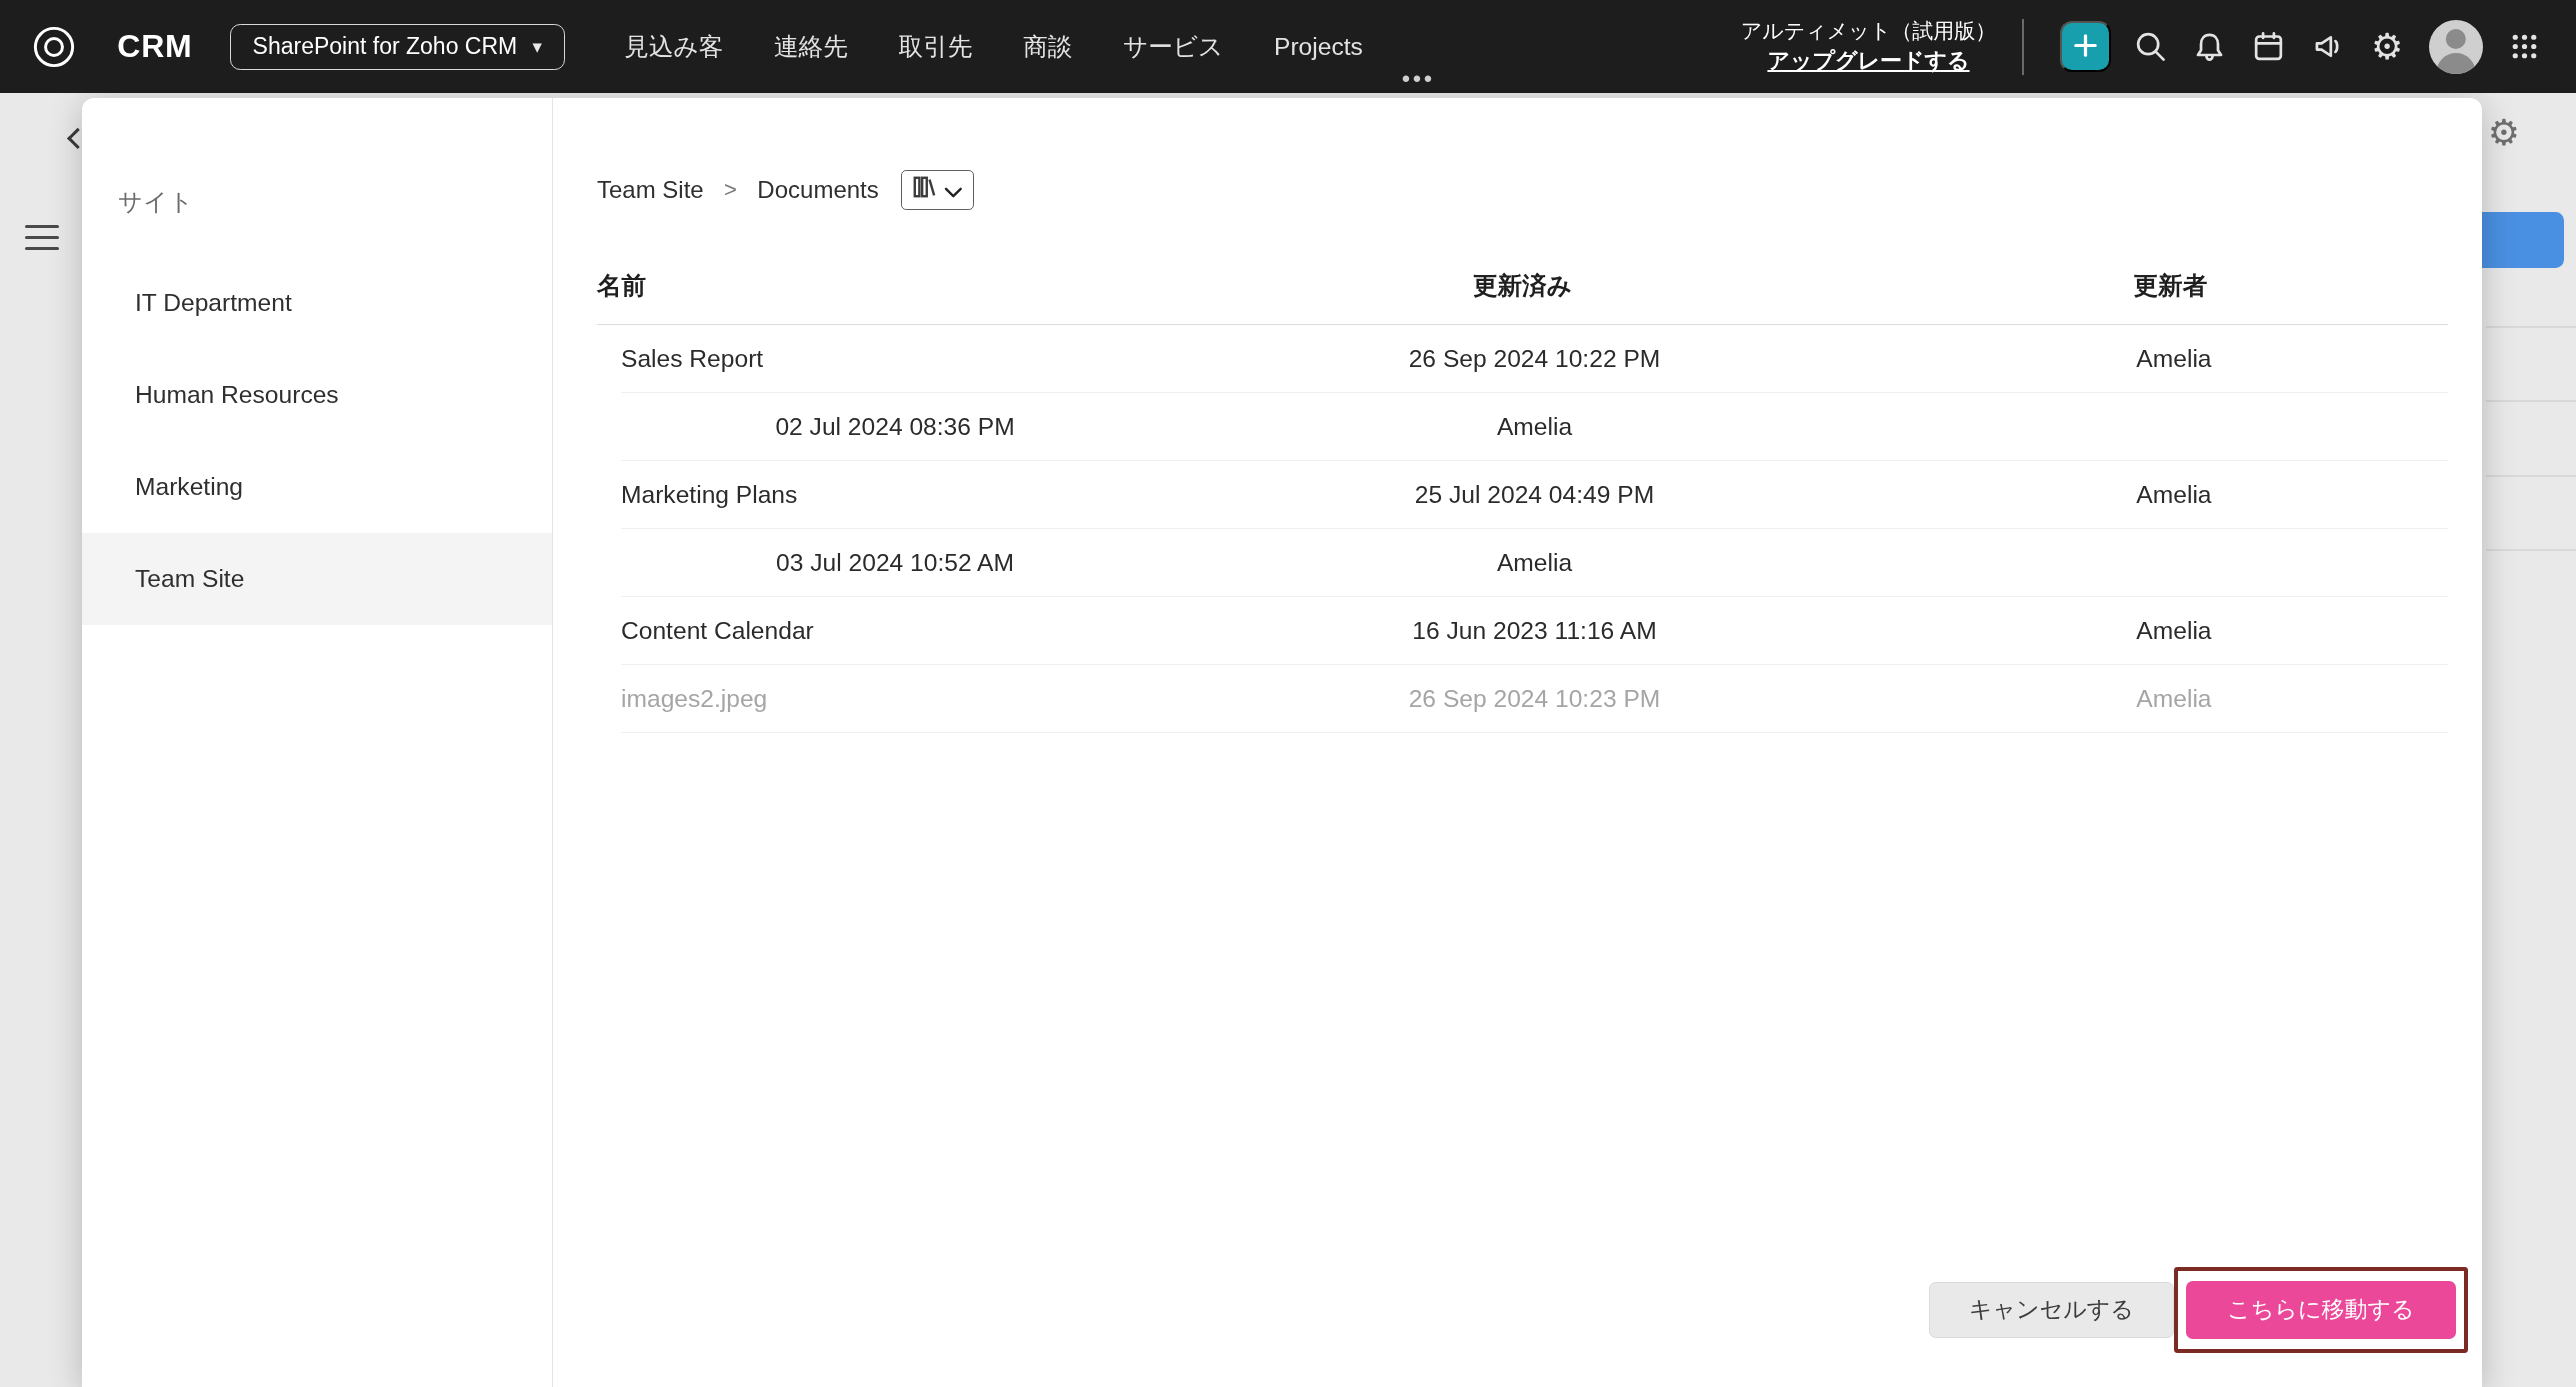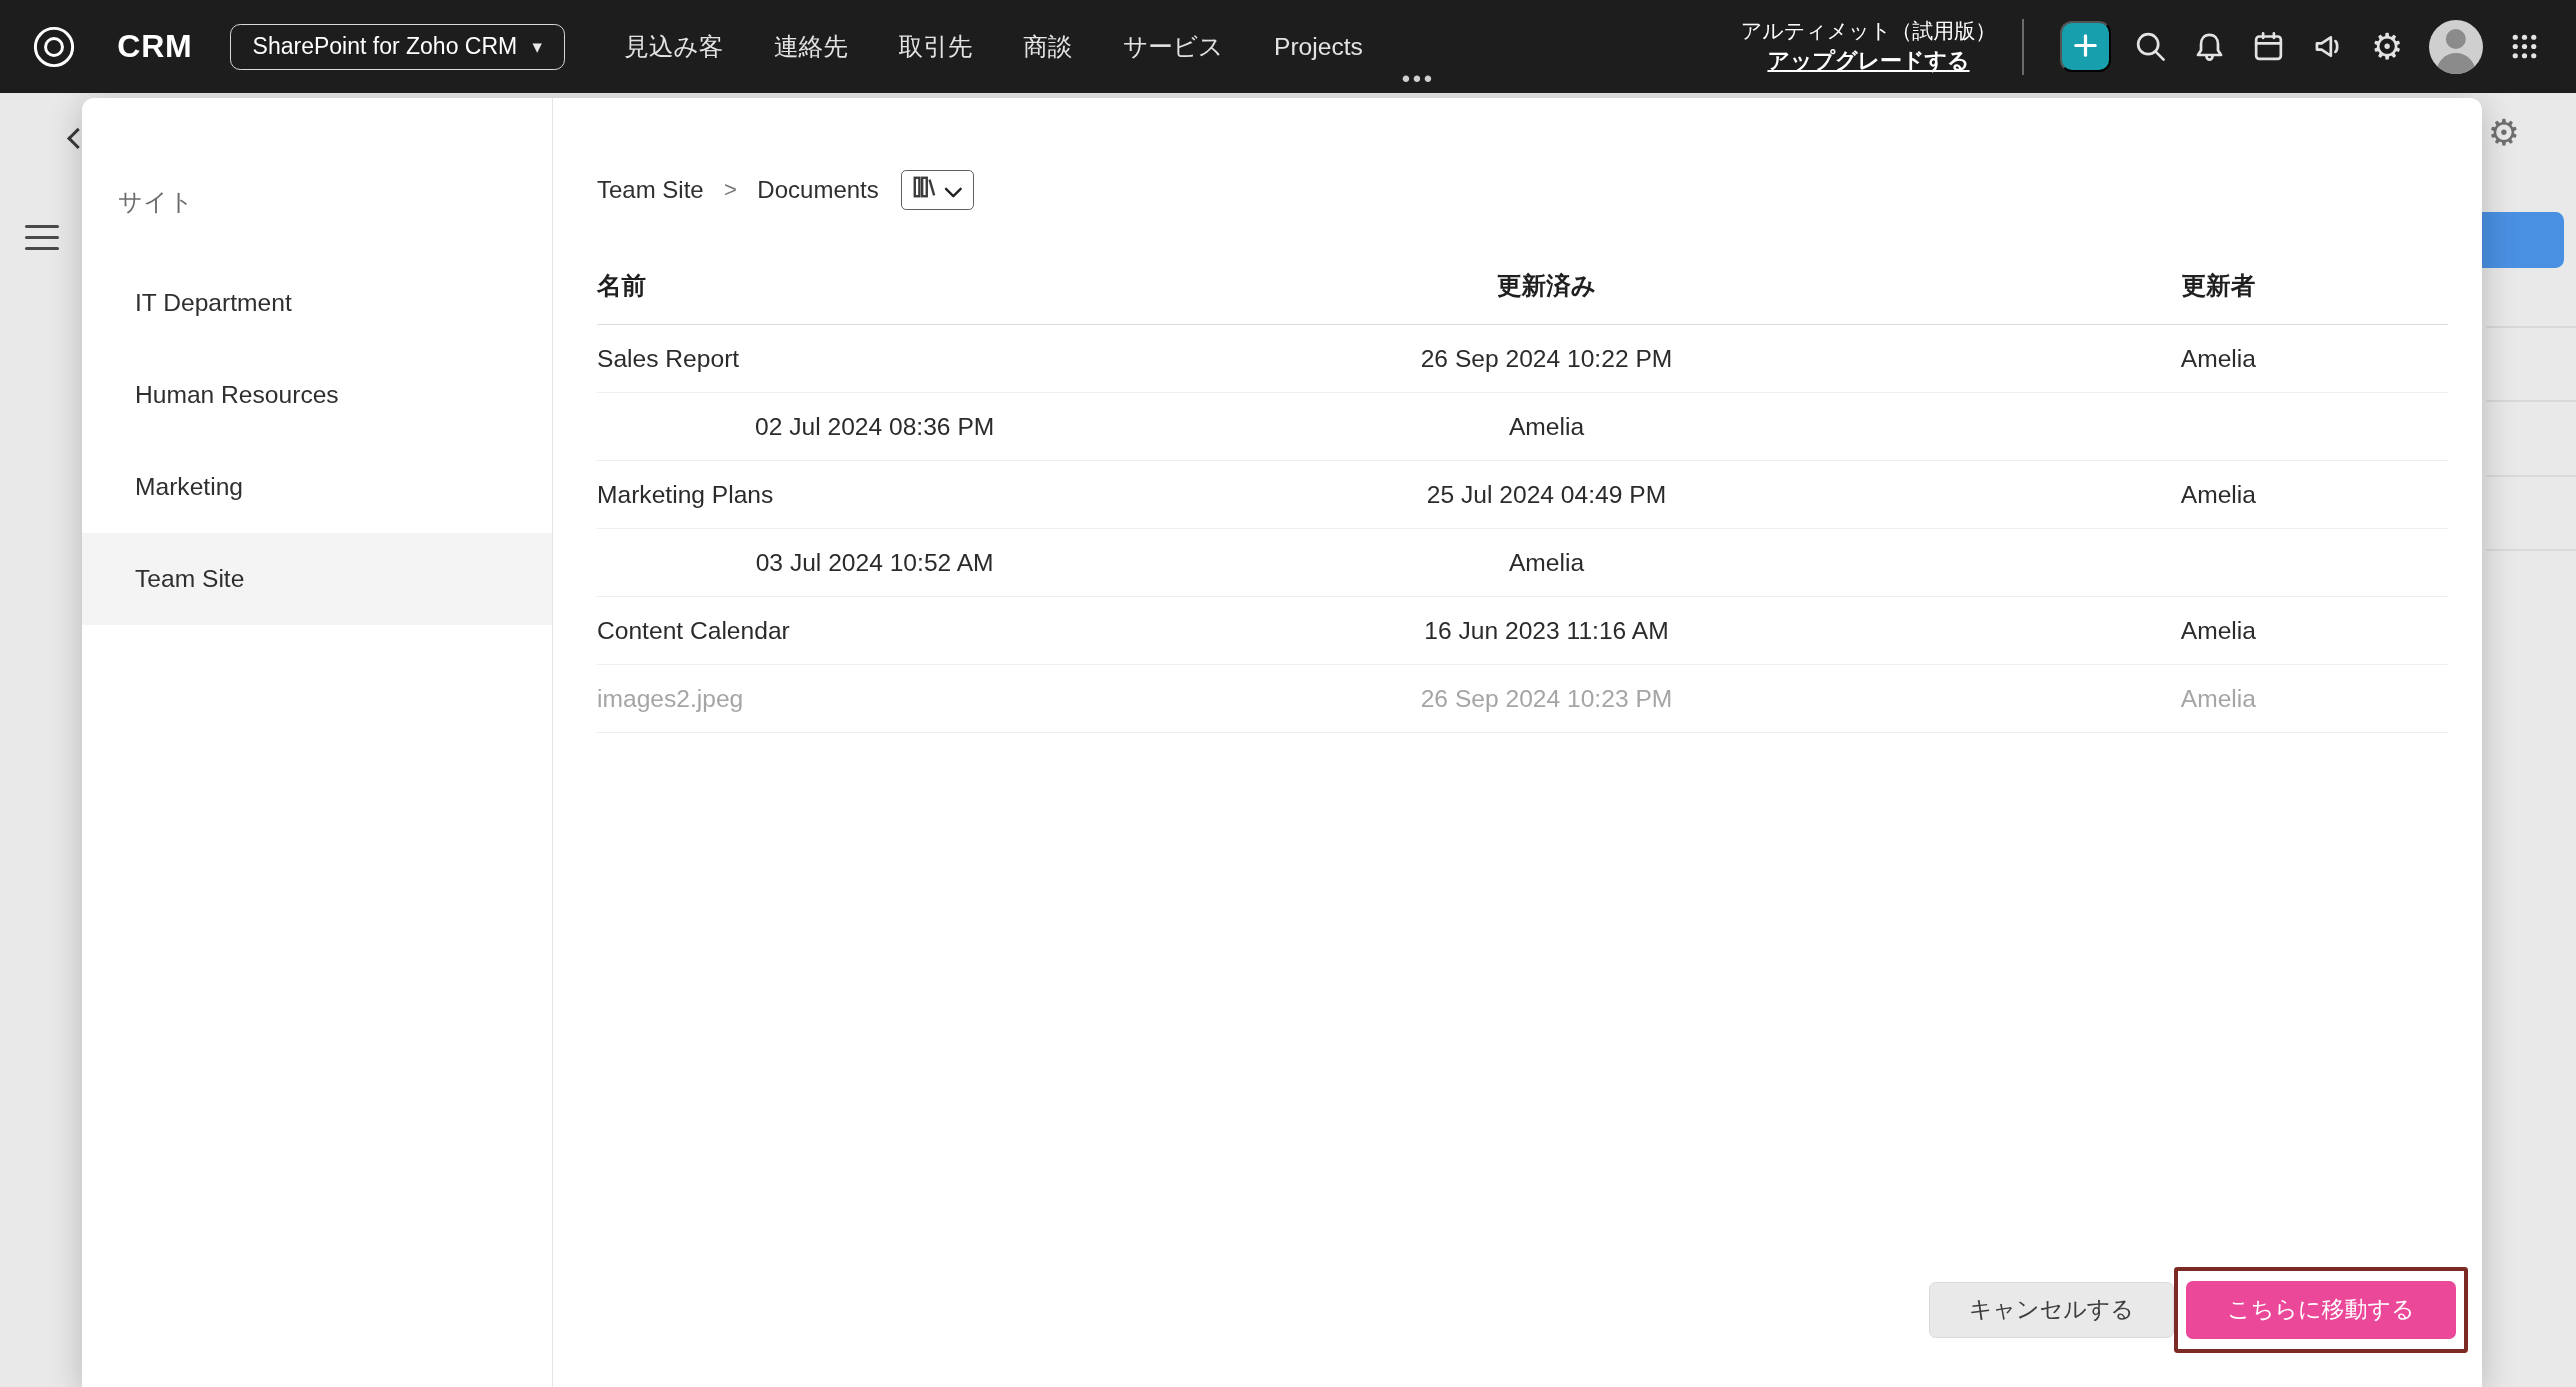--- a/index.html
+++ b/index.html
@@ -64,23 +64,23 @@
 
   .content { flex:1; padding:0 34px 0 44px; position:relative; }
   .breadcrumb { display:flex; align-items:center; margin-top:71px; font-size:24px; color:#2f2f2f; height:42px; }
   .crumb { cursor:pointer; white-space:nowrap; }
   .crumb-sep { margin:0 20.4px; color:#777; font-size:22px; }
   .view-switcher { margin-left:22px; display:flex; align-items:center; gap:8.5px;
                    border:1.7px solid #5f5f5f; border-radius:5.1px; padding:4.2px 10.2px;
                    background:#fff; cursor:pointer; }
 
   .doc-table { margin-top:36px; }
-  .t-row { display:grid; grid-template-columns:30% 40% 30%; align-items:center;gap:24px; }
+  .t-row { display:grid; grid-template-columns:30% 40% 30%; align-items:center; }
   .t-head { height:78px; border-bottom:1.7px solid #dcdcdc; font-weight:bold; font-size:24.6px; color:#1f1f1f; }
-  .t-body .t-row { height:68px; border-bottom:1.7px solid #efefef; font-size:24.6px; color:#2b2b2b; cursor:pointer; }
+  .t-body .t-row { height:68px; border-bottom:1.7px solid #efefef; font-size:24.6px; color:#2b2b2b; cursor:pointer;margin-left:24px; }
   .cell-name { text-align:left; }
   .cell-mod, .cell-by { text-align:center; }
   .t-row.disabled, .t-row.disabled .cell-name, .t-row.disabled .cell-mod, .t-row.disabled .cell-by
     { color:#a5a5a5; cursor:default; }
 
   .modal-footer { position:absolute; right:14px; bottom:34px; display:flex; align-items:center; }
   .btn-cancel { height:56px; padding:0 39px; background:#e9e9e9; border:0.8px solid #dadada;
                 border-radius:6.8px; font-size:23px; color:#3c3c3c; cursor:pointer; font-family:inherit; white-space:nowrap; }
   .annotation { border:4.2px solid #7c2b24; border-radius:3.4px; padding:10.2px 8.5px; }
   .btn-move { height:58px; padding:0 41px; background:#ec4899; border:none; border-radius:6.8px;

